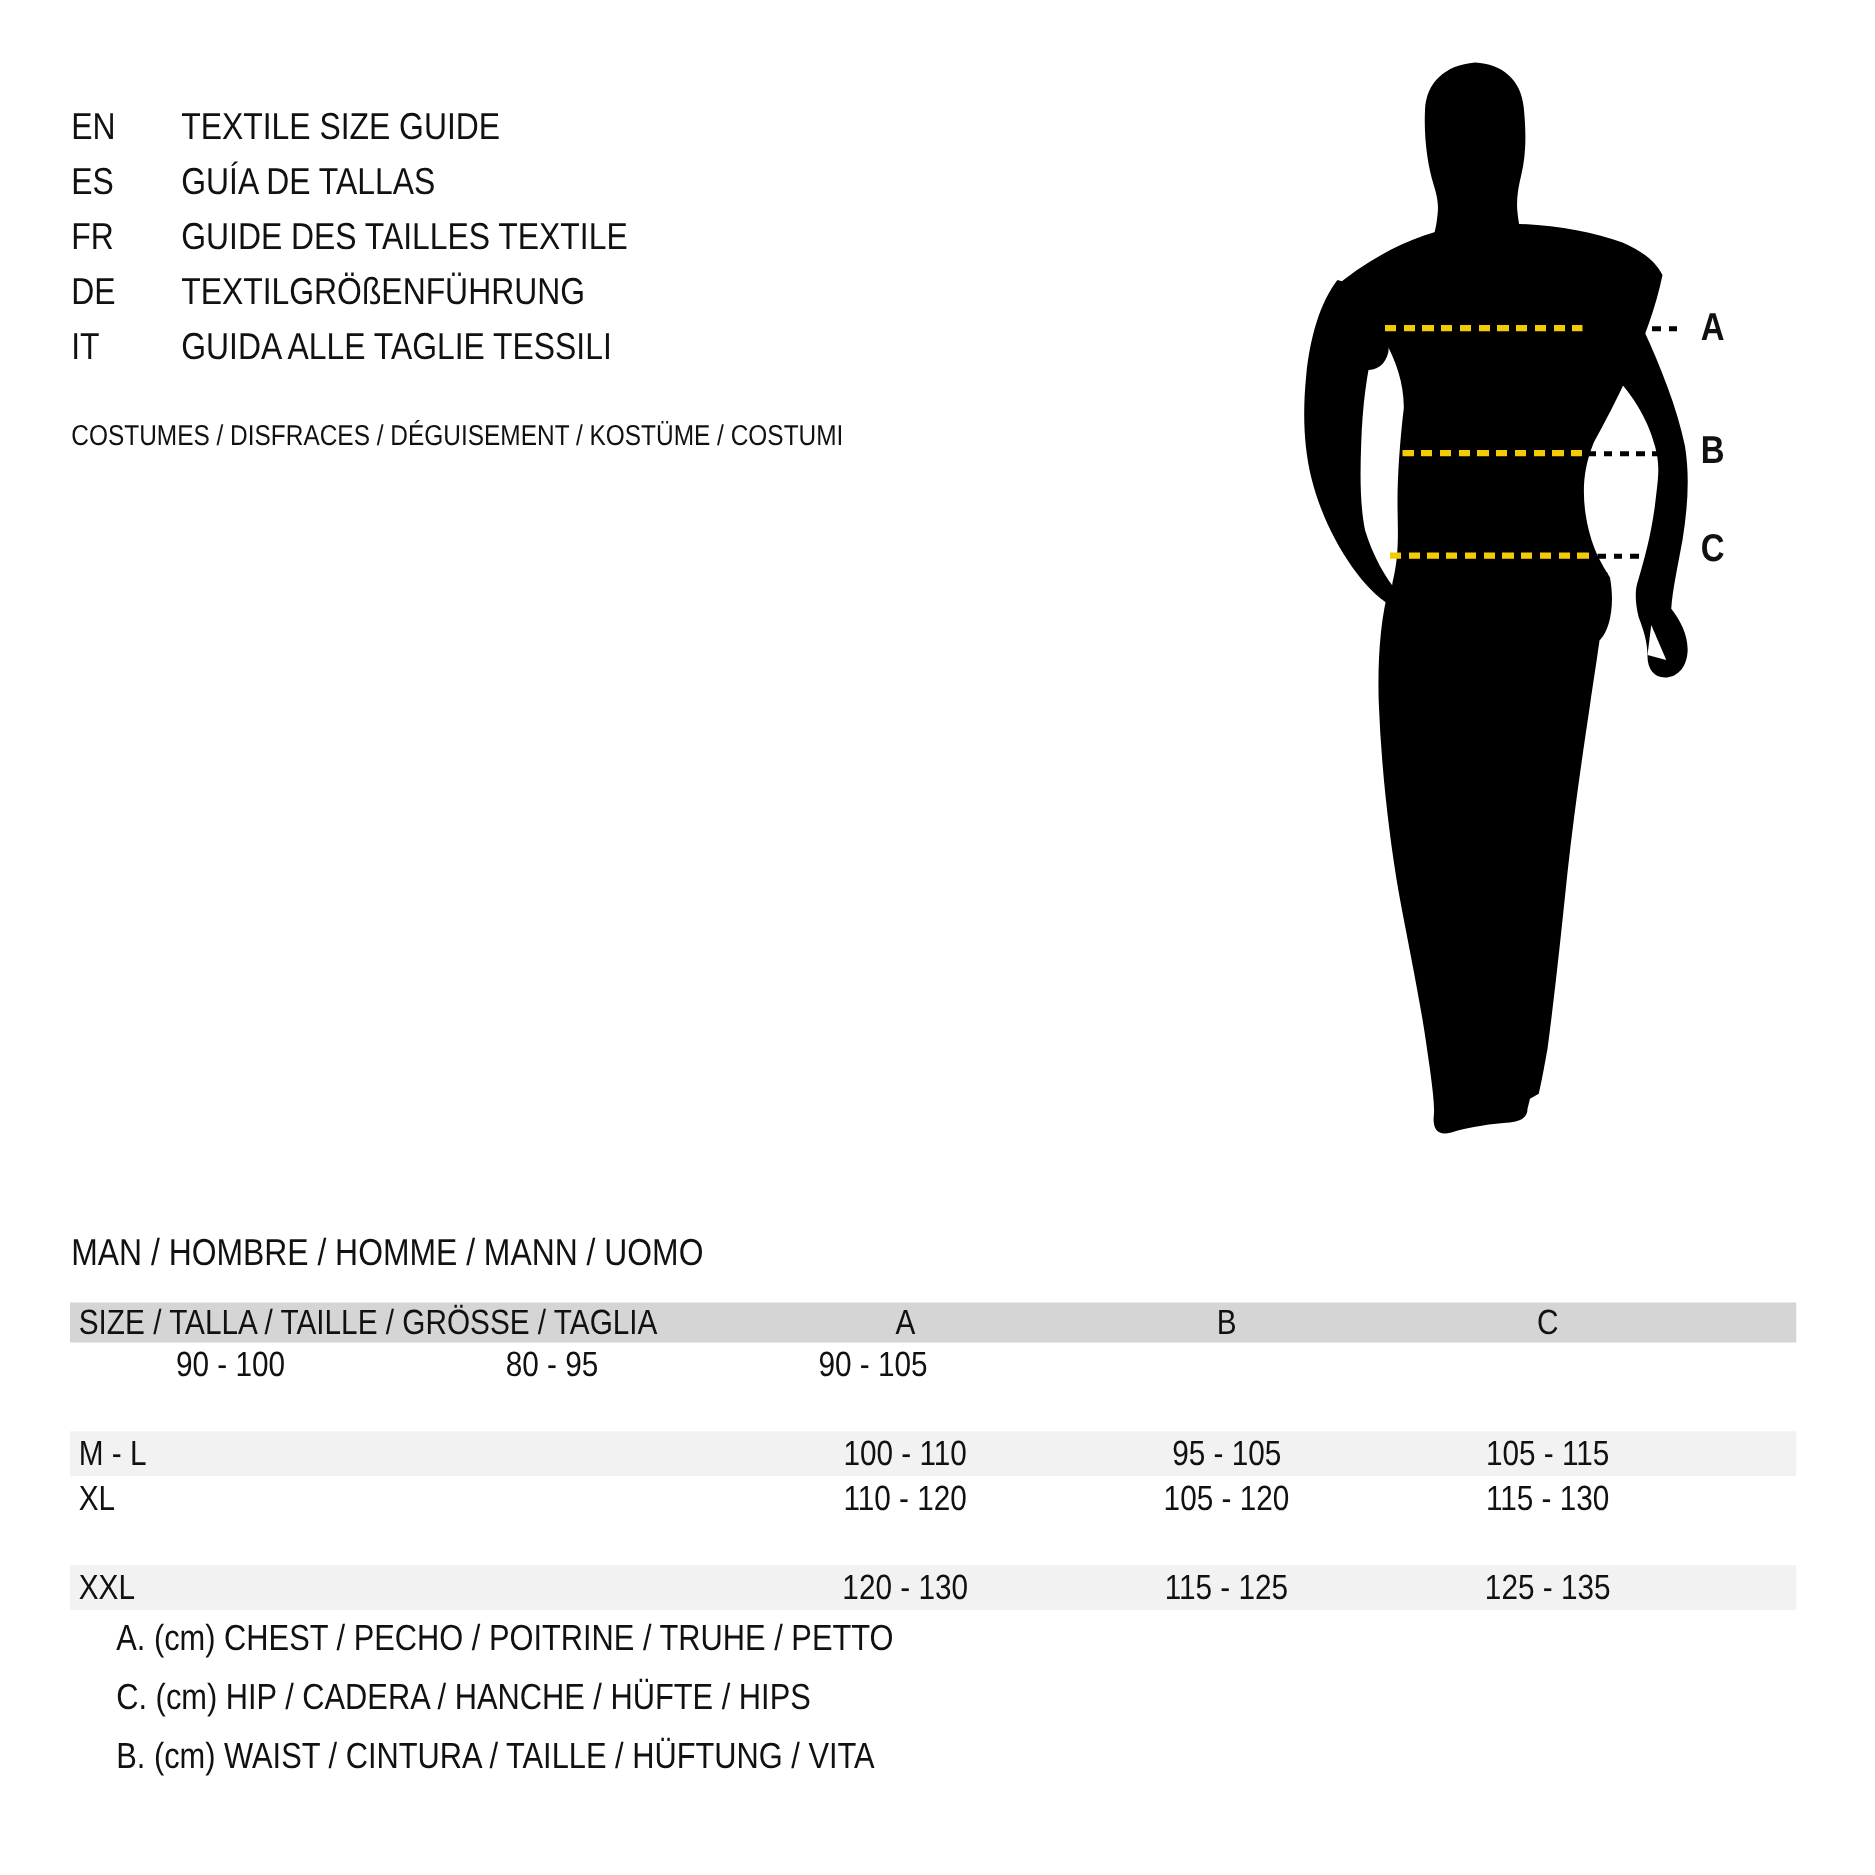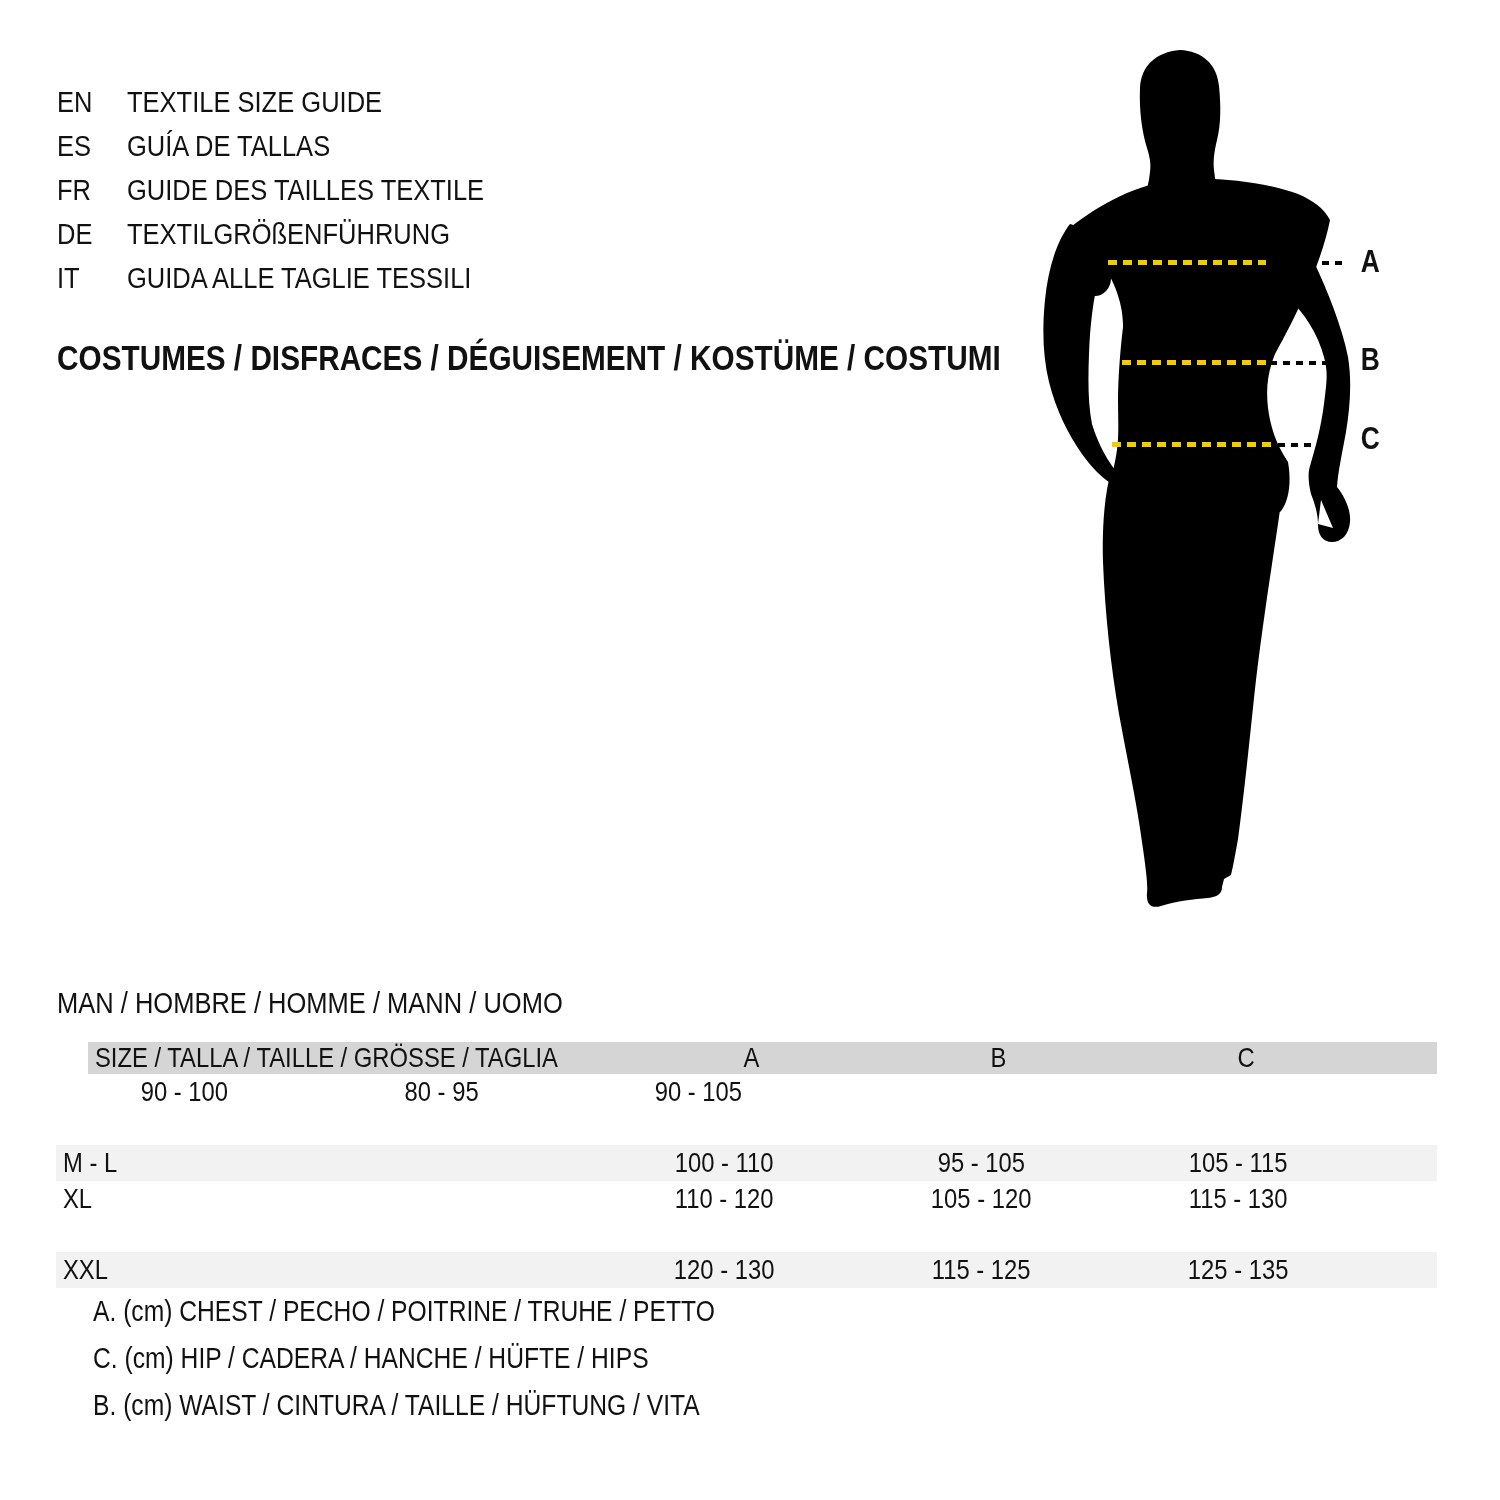--- a/index.html
+++ b/index.html
@@ -7,25 +7,25 @@
   .canvas {
     position:relative; width:1500px; height:1500px; background:#fff;
     font-family:"Liberation Sans","DejaVu Sans",sans-serif; color:#111;
     overflow:hidden;
   }
   .cond { display:inline-block; transform:scaleX(0.85); transform-origin:0 50%; white-space:nowrap; }
   .cond-c { display:inline-block; transform:scaleX(0.85); transform-origin:50% 50%; white-space:nowrap; }
 
   
   .lang-block { position:absolute; left:57px; top:80px; }
-  .lang-row { display:flex; height:44px; align-items:center; font-size:30px; }
+  .lang-row { display:flex; height:44px; align-items:center; font-size:30px;gap:18px; }
   .lang-code { width:70px; }
 
   
-  .category { position:absolute; left:57px; top:336px; font-size:35px; font-weight:bold; line-height:44px; }
+  .category { position:absolute; left:57px; top:326px; font-size:23px; font-weight:normal; line-height:44px; }
 
   
   .figure { position:absolute; left:1040px; top:42px; width:360px; height:900px; }
   .figure svg { position:absolute; left:0; top:0; }
   .mline { position:absolute; }
   .mline.yellow { height:5px; background:repeating-linear-gradient(90deg, #F2CB05 0 9px, transparent 9px 15px); }
   .mline.black  { height:4px; background:repeating-linear-gradient(90deg, #000 0 7px, transparent 7px 13px); }
   .lineA-y { left:68px;  top:218px; width:158px; }
   .lineA-b { left:230px; top:219px; width:76px; }
   .lineB-y { left:82px;  top:318px; width:144px; }
@@ -35,21 +35,21 @@
   .mletter { position:absolute; left:308px; width:44px; text-align:center;
              font-size:31px; font-weight:bold; line-height:44px; }
   .letterA { top:198px; } .letterB { top:296px; } .letterC { top:375px; }
 
   
   .section-heading { position:absolute; left:57px; top:985px; font-size:30px; font-weight:400; line-height:36px; }
 
   
   .size-table { position:absolute; left:56px; top:1042px; width:1381px; font-size:28px; }
   .t-row { display:flex; align-items:center; }
-  .t-header { height:32px; background:#D5D5D5;margin-left:32px; }
+  .t-header { height:32px; background:#D5D5D5; }
   .t-data { height:36px; }
   .t-data.alt { background:#F2F2F2;margin-top:35px; }
   .c-size { width:540px; padding-left:7px; text-align:left; }
   .c-val  { width:257px; text-align:center; }
   .c-sp   { width:70px; }
 
   
   .legend { position:absolute; left:57px; top:1288px;margin-left:36px; }
   .legend-line { height:47px; display:flex; align-items:center; font-size:29px; }
 </style>

